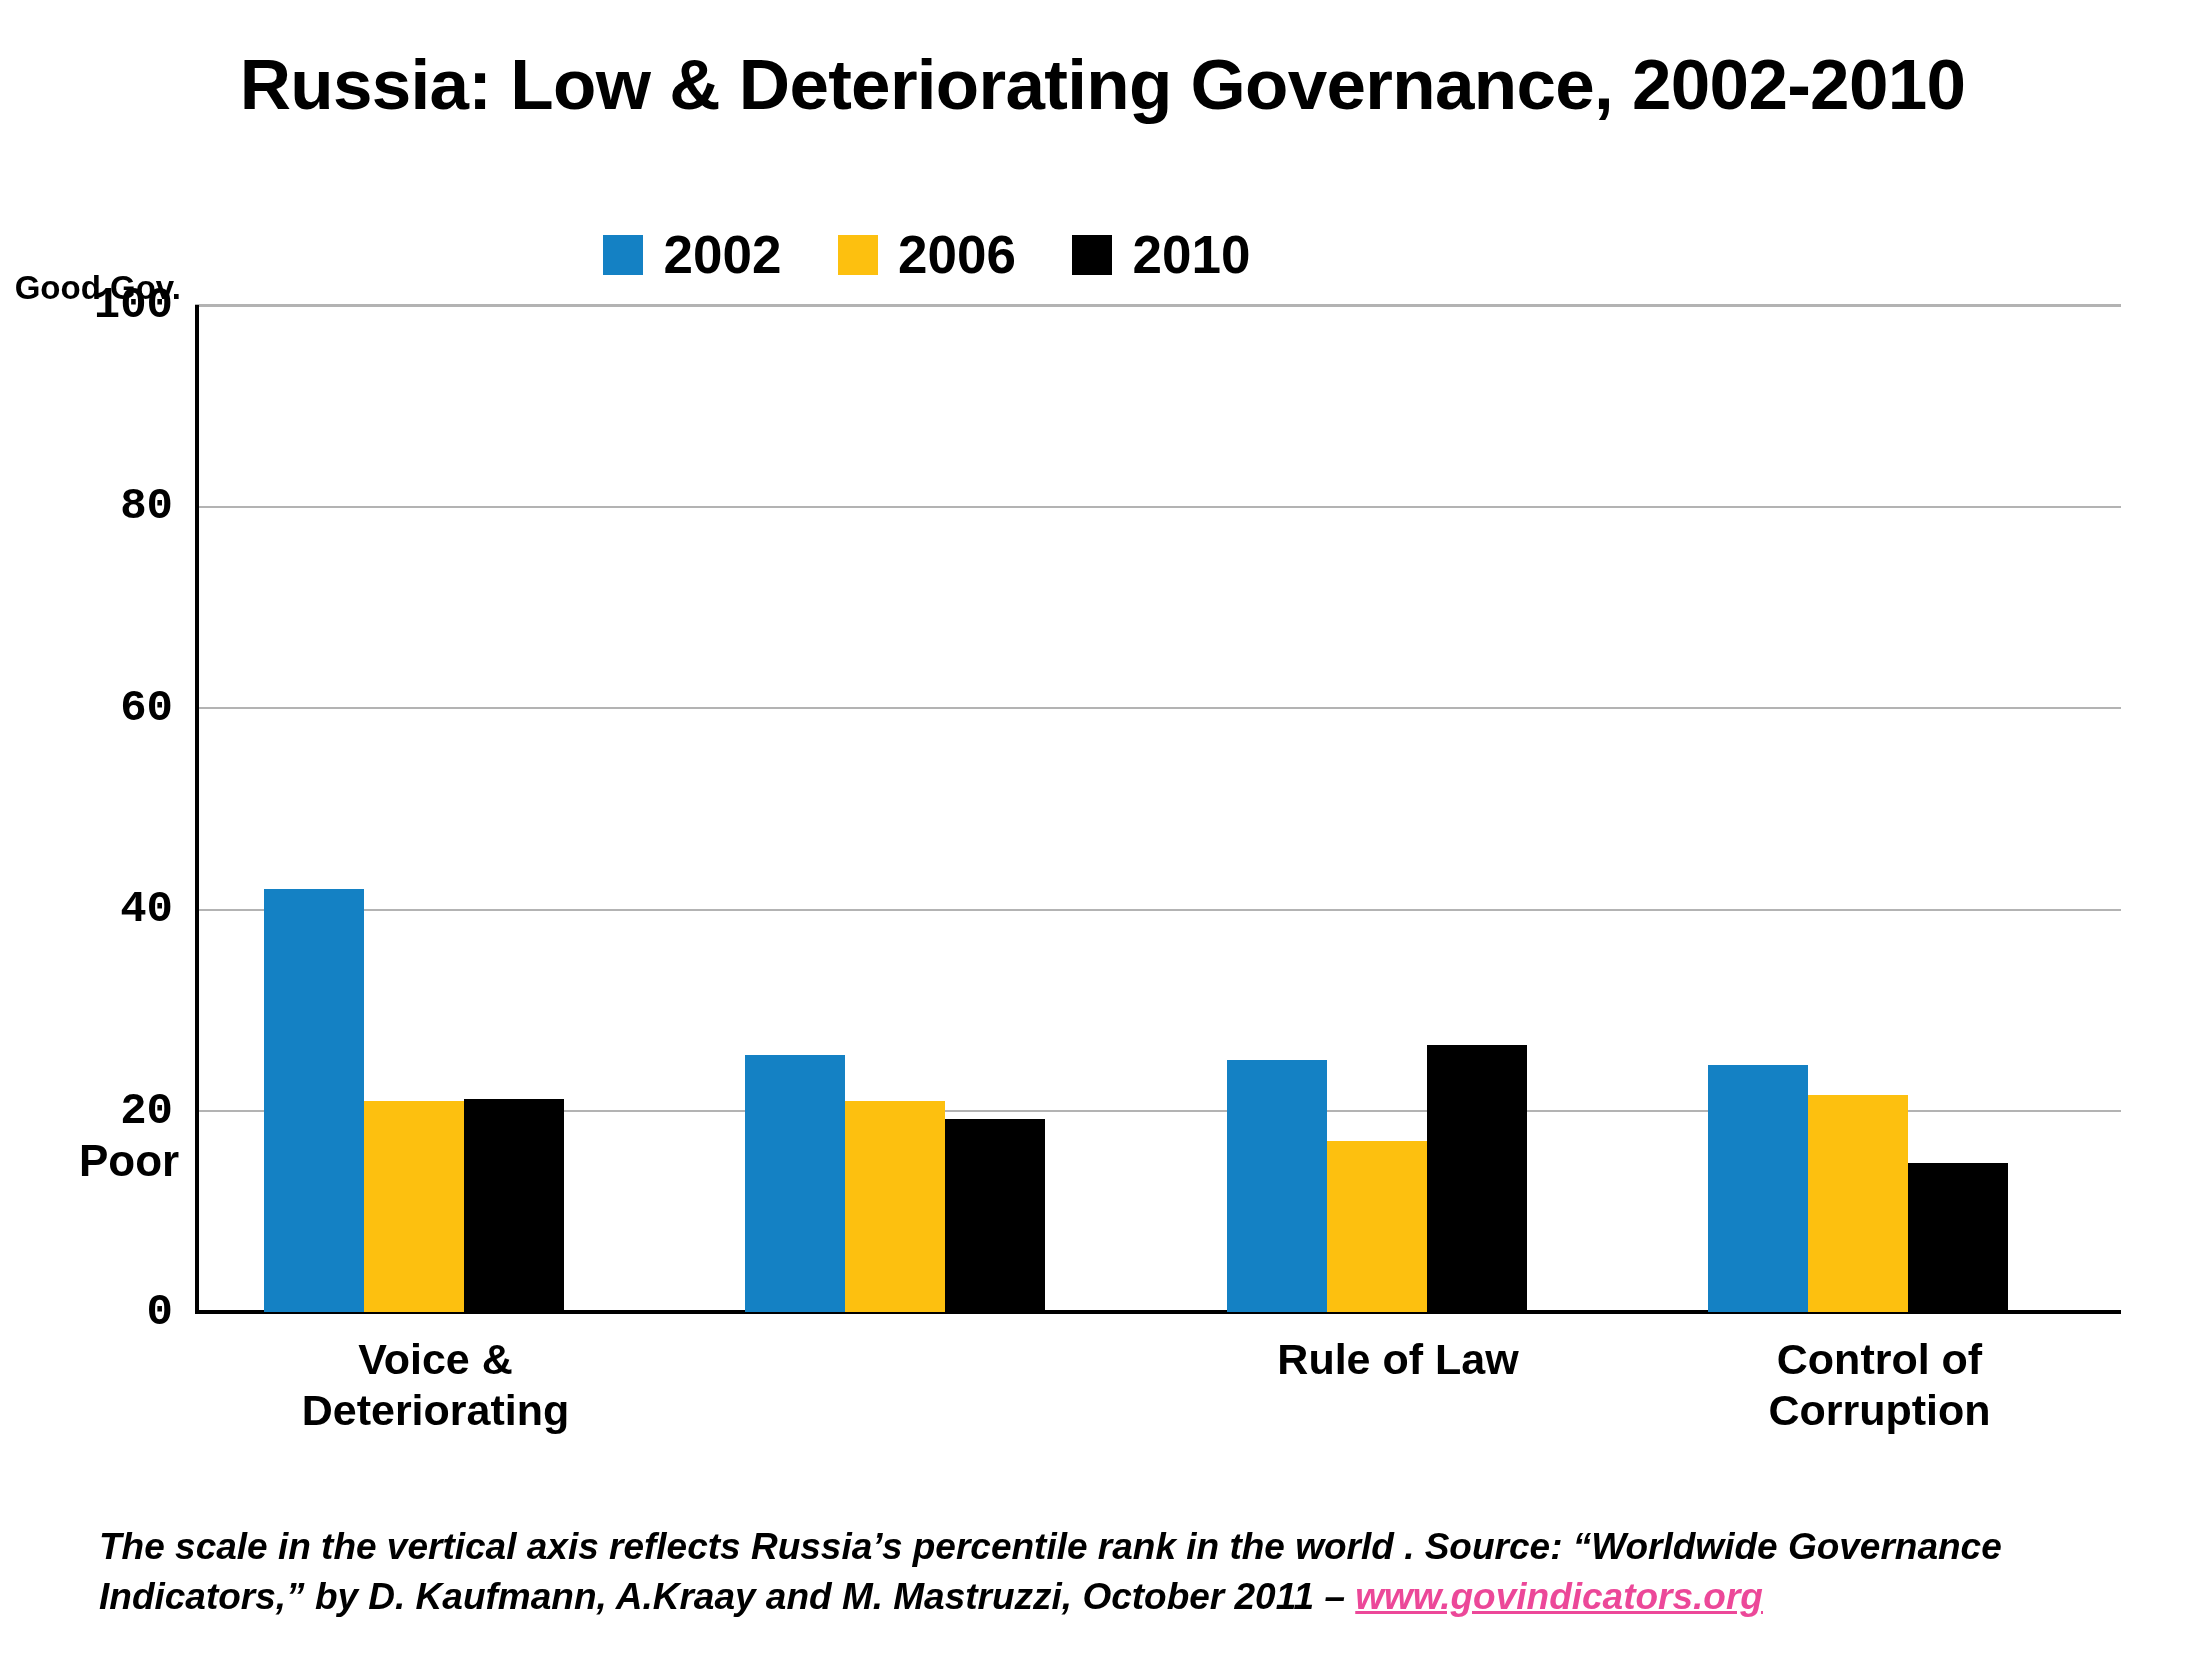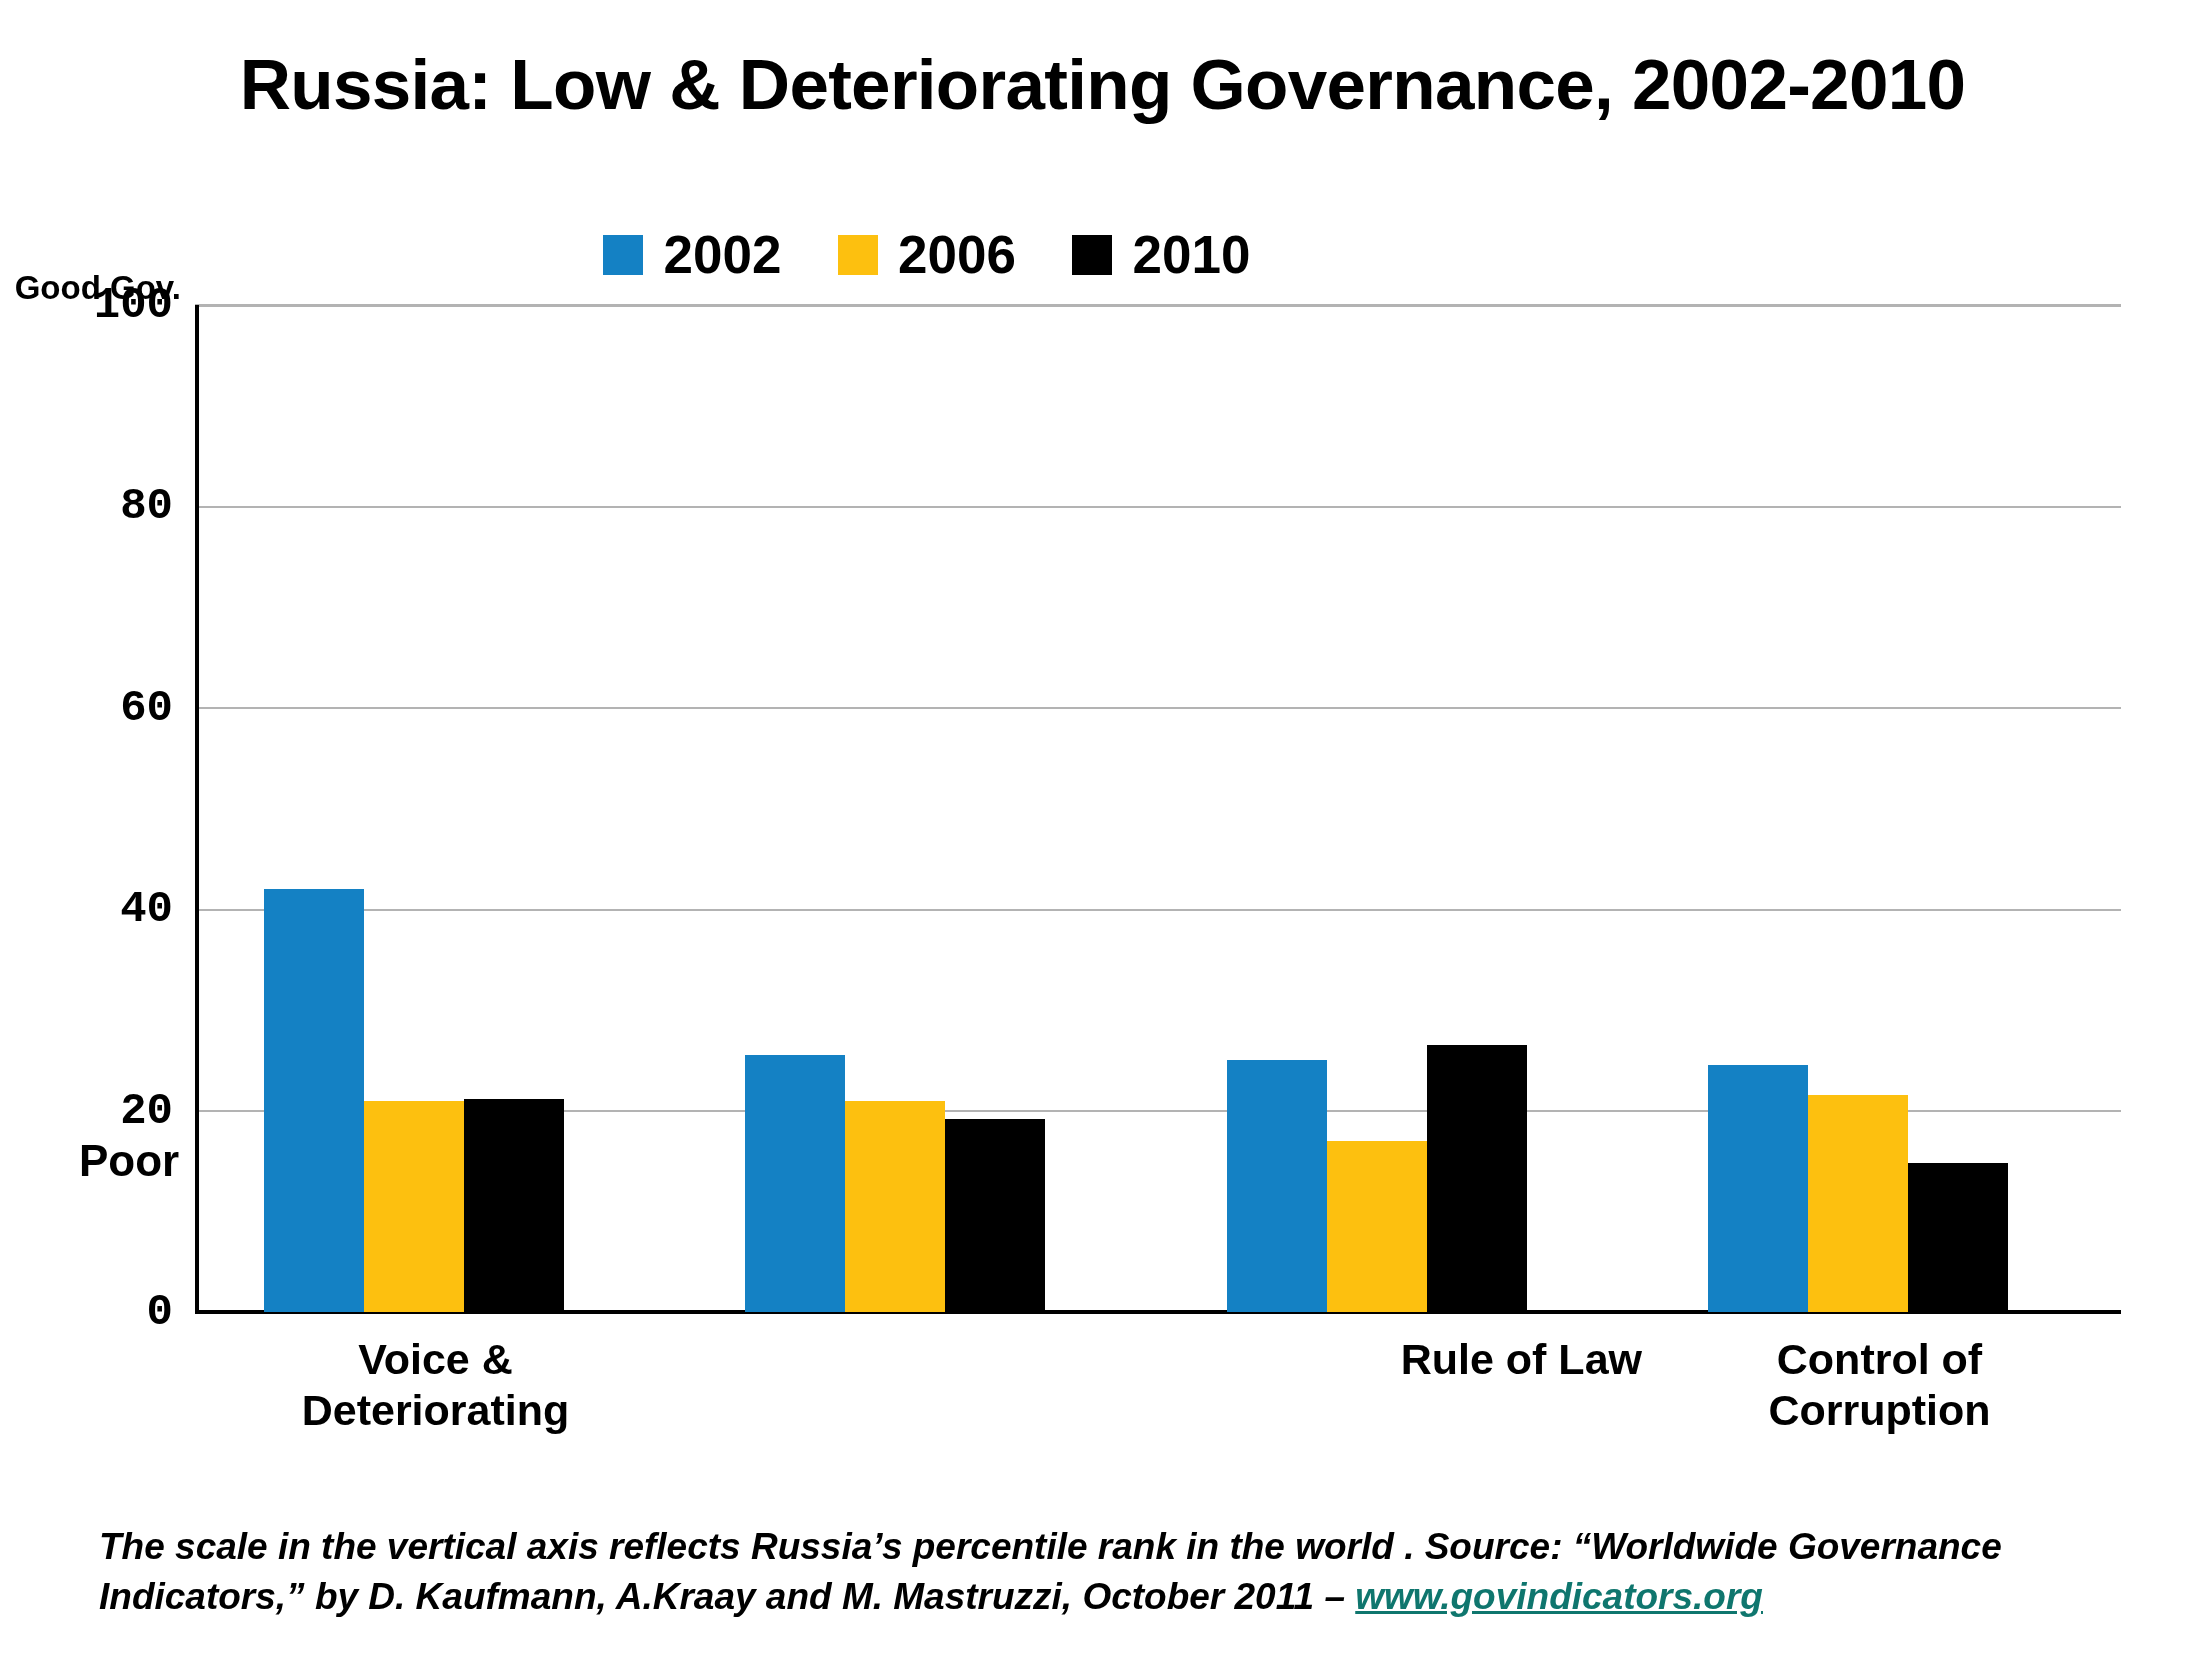--- a/index.html
+++ b/index.html
@@ -152,21 +152,21 @@
     position: absolute;
     left: 99px;
     top: 1522px;
     width: 1999px;
     font-size: 37px;
     font-weight: bold;
     font-style: italic;
     line-height: 1.35;
   }
   #footnote-link {
-    color: #0f766e;
+    color: #ec4899;
     text-decoration: underline;
     font-style: italic;
     font-weight: bold;
   }
 </style>
 </head>
 <body>
 
 <div id="slide">
 
@@ -220,21 +220,21 @@
         </div>
         <div class="group" style="left: 481px; width: 481px;">
           <div class="bar" style="left: 69px; height: 257px; background: rgb(20, 129, 196);"></div>
           <div class="bar" style="left: 169px; height: 211px; background: rgb(253, 192, 15);"></div>
           <div class="bar" style="left: 269px; height: 193px; background: rgb(0, 0, 0);"></div>
         </div>
         <div class="group" style="left: 963px; width: 481px;">
           <div class="bar" style="left: 69px; height: 252px; background: rgb(20, 129, 196);"></div>
           <div class="bar" style="left: 169px; height: 171px; background: rgb(253, 192, 15);"></div>
           <div class="bar" style="left: 269px; height: 267px; background: rgb(0, 0, 0);"></div>
-          <div class="cat-label" style="left: 14px; text-align: right;">
+          <div class="cat-label" style="left: 5px;">
             <div>Rule of Law</div>
           </div>
         </div>
         <div class="group" style="left: 1444px; width: 481px;">
           <div class="bar" style="left: 69px; height: 247px; background: rgb(20, 129, 196);"></div>
           <div class="bar" style="left: 169px; height: 217px; background: rgb(253, 192, 15);"></div>
           <div class="bar" style="left: 269px; height: 149px; background: rgb(0, 0, 0);"></div>
           <div class="cat-label" style="left: 5.5px;">
             <div>Control of</div>
             <div>Corruption</div>

